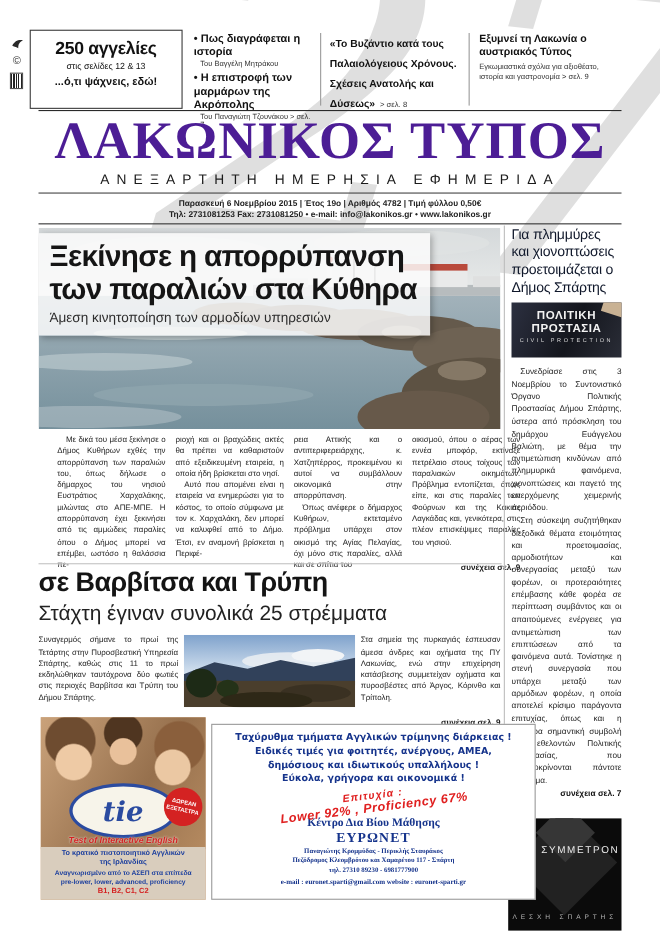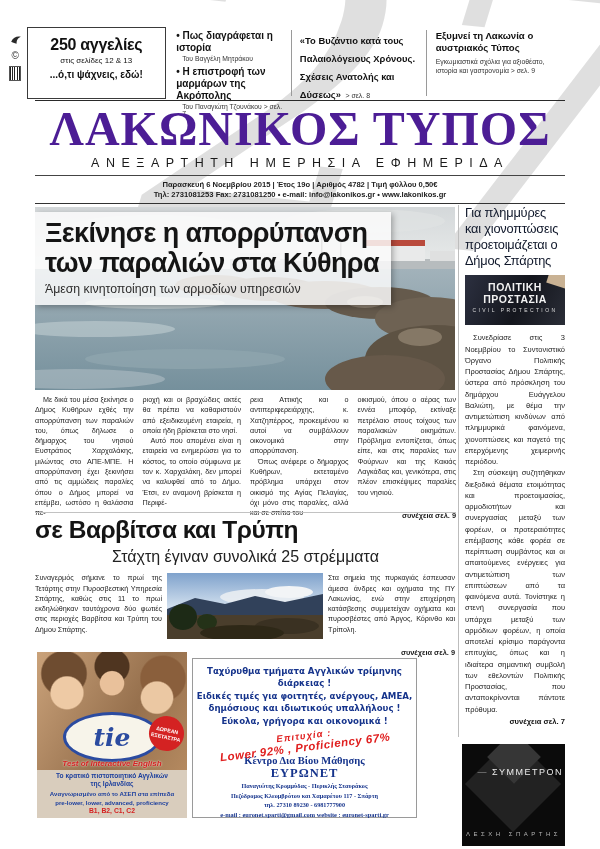--- a/index.html
+++ b/index.html
@@ -40,31 +40,31 @@
   .mh-date{font-size:7.6px;font-weight:bold;margin-top:4px;color:#222;}
   .mh-contact{font-size:7.6px;font-weight:bold;color:#222;margin-top:1px;}
   .mh-rule2{border-top:1px solid #333;margin-top:4px;}
 
   
   .lead-photo{position:absolute;left:35px;top:207px;width:420px;height:183px;overflow:hidden;z-index:1;}
   .headline-box{position:absolute;left:0;top:5px;width:336px;background:rgba(252,252,252,.84);
                 padding:7px 10px 9px;box-shadow:2px 2px 6px rgba(0,0,0,.3);}
   .h1l{font-size:27px;font-weight:bold;letter-spacing:-.6px;line-height:1.1;color:#151515;}
   .h1s{font-size:12.3px;color:#2d2d2d;margin-top:4px;}
-  .lead-cols{position:absolute;left:35px;top:395px;width:421px;display:flex;gap:9px;z-index:1;}
+  .lead-cols{position:absolute;left:52px;top:395px;width:421px;display:flex;gap:9px;z-index:1;}
   .col{flex:1;font-size:7.2px;line-height:1.43;text-align:justify;color:#1c1c1c;}
   .col p{margin:0;}
   .col p.ind{text-indent:8px;}
   .cont{font-weight:bold;text-align:right;font-size:7.4px;margin-top:13px;}
   .sep-rule{position:absolute;left:35px;top:512px;width:421px;border-top:1px solid #c2c2c2;z-index:1;}
 
   
   .fire{position:absolute;left:35px;top:517px;width:421px;z-index:1;}
   .h2l{font-size:24.5px;font-weight:bold;letter-spacing:-.5px;line-height:1.07;color:#141414;}
-  .h2s{font-size:16px;color:#222;margin-top:5px;text-align:center;}
+  .h2s{font-size:19px;color:#222;margin-top:5px;}
   .fire-row{display:flex;gap:5px;margin-top:7px;}
   .fire-col{width:127px;font-size:7.2px;line-height:1.43;text-align:justify;color:#1c1c1c;}
   .fire-col p{margin:0;}
   .fire-photo{width:156px;height:66px;flex:none;overflow:hidden;}
 
   
   .rail-div{position:absolute;left:458px;top:205px;height:532px;border-left:1px solid #bdbdbd;z-index:1;}
   .rail{position:absolute;left:465px;top:205px;width:100px;z-index:1;}
   .h3l{font-size:12.8px;font-weight:normal;line-height:1.24;color:#0f172a;letter-spacing:-.2px;}
   .cp-photo{margin-top:7px;width:100px;height:50px;position:relative;overflow:hidden;
@@ -104,21 +104,21 @@
              transform:rotate(12deg);color:#fff;display:flex;flex-direction:column;align-items:center;
              justify-content:center;font-size:5.2px;font-weight:bold;line-height:1.25;text-align:center;}
   .tie-tag{position:absolute;top:107px;width:100%;text-align:center;color:#d42222;font-weight:bold;
            font-style:italic;font-size:8px;text-shadow:0 0 2px #fff;}
   .tie-panel{position:absolute;left:0;right:0;bottom:0;height:46px;background:#d9cdbd;text-align:center;padding-top:2px;}
   .tp1{font-size:6.6px;font-weight:bold;color:#1c3f9e;line-height:1.2;}
   .tp2{font-size:6.1px;font-weight:bold;color:#1c3f9e;line-height:1.2;margin-top:2px;}
   .tp3{font-size:6.8px;font-weight:bold;color:#d42222;margin-top:1px;}
 
   
-  .eu-ad{position:absolute;left:192px;top:658px;width:225px;height:160px;border:1px solid #9a9a9a;
+  .eu-ad{position:absolute;left:192px;top:658px;width:295px;height:160px;border:1px solid #9a9a9a;
          background:#fff;z-index:1;text-align:center;padding-top:6px;box-sizing:border-box;}
   .eu-l{font-size:8.6px;font-weight:bold;color:#16348c;line-height:1.45;font-family:"DejaVu Sans",sans-serif;}
   .eu-stamp{transform:rotate(-7deg);color:#e02020;font-weight:bold;font-style:italic;margin:3px 0 1px;}
   .eu-st1{font-size:9.5px;letter-spacing:1px;}
   .eu-st2{font-size:11.5px;letter-spacing:.5px;}
   .eu-school{font-family:"Liberation Serif",serif;color:#16348c;font-weight:bold;}
   .eu-s1{font-size:10.5px;margin-top:2px;}
   .eu-s2{font-size:12.5px;letter-spacing:1px;}
   .eu-small{font-size:6.2px;font-weight:bold;color:#16348c;line-height:1.5;font-family:"Liberation Serif",serif;}
   .eu-contact{font-size:6.4px;font-weight:bold;color:#16348c;margin-top:2px;font-family:"Liberation Serif",serif;}

